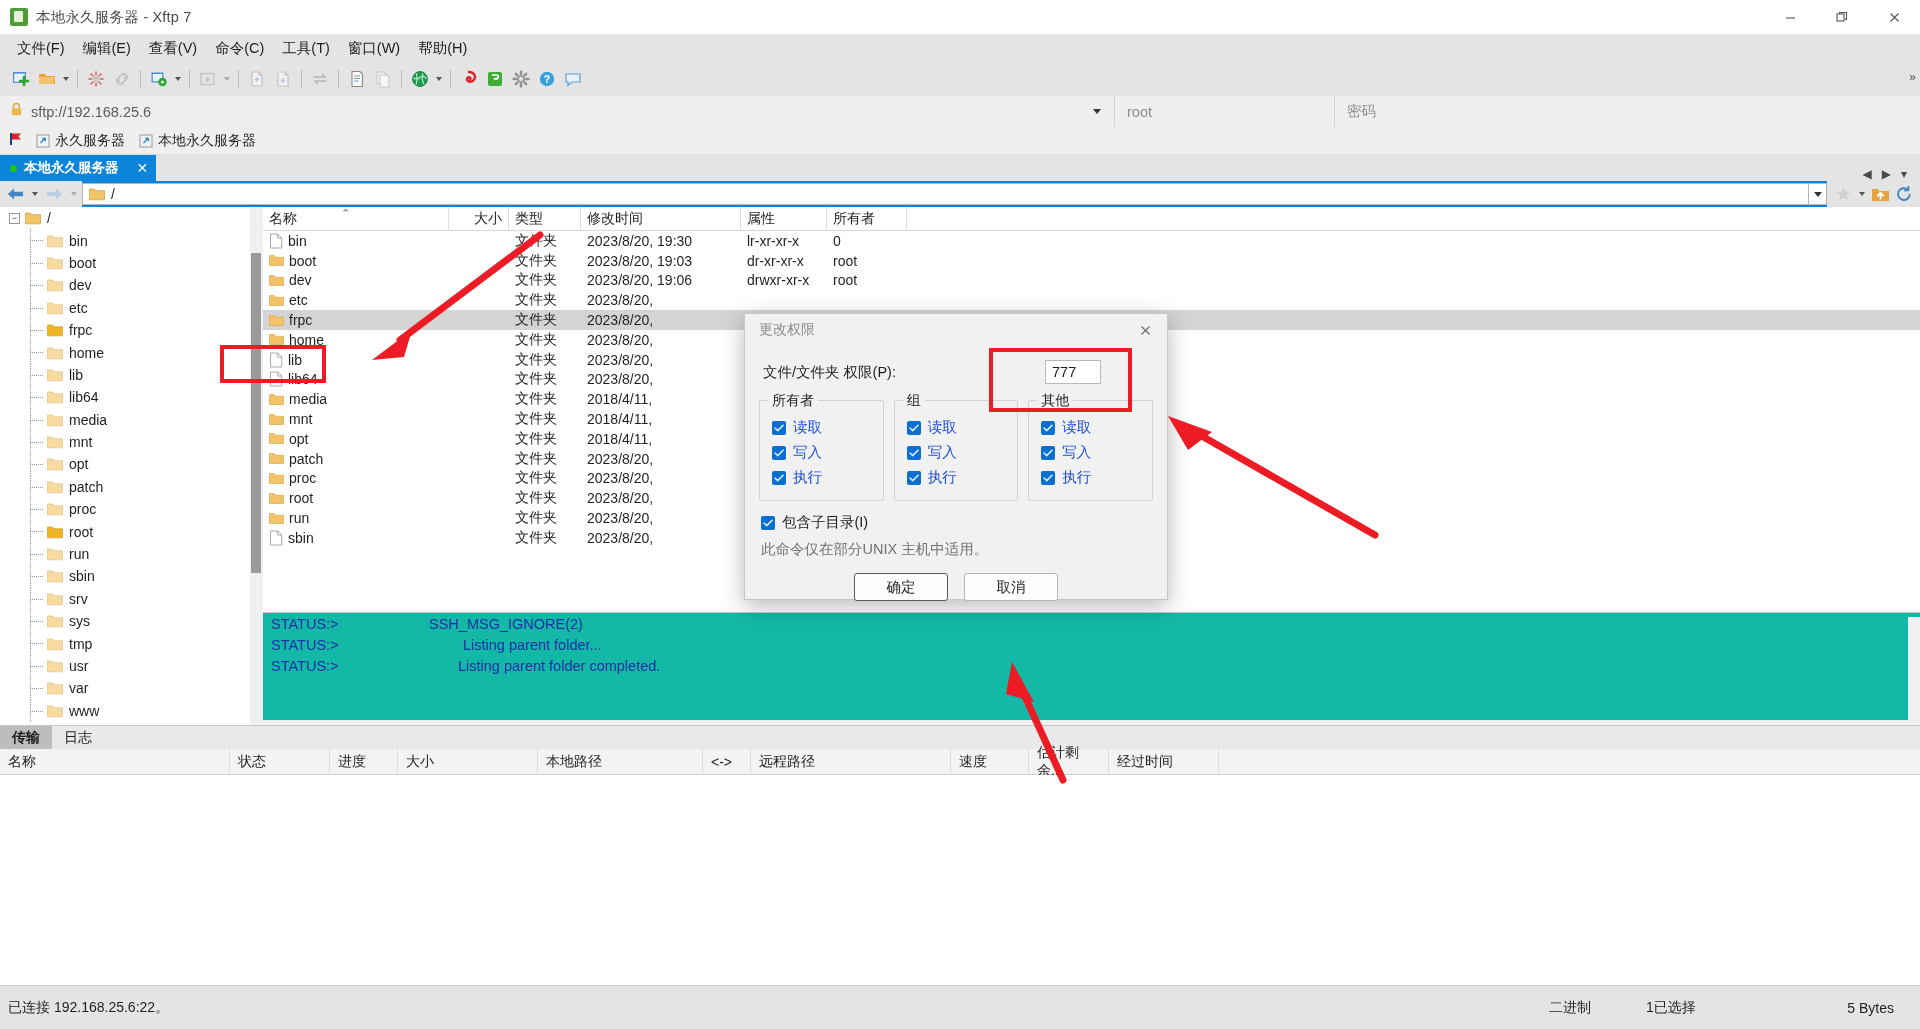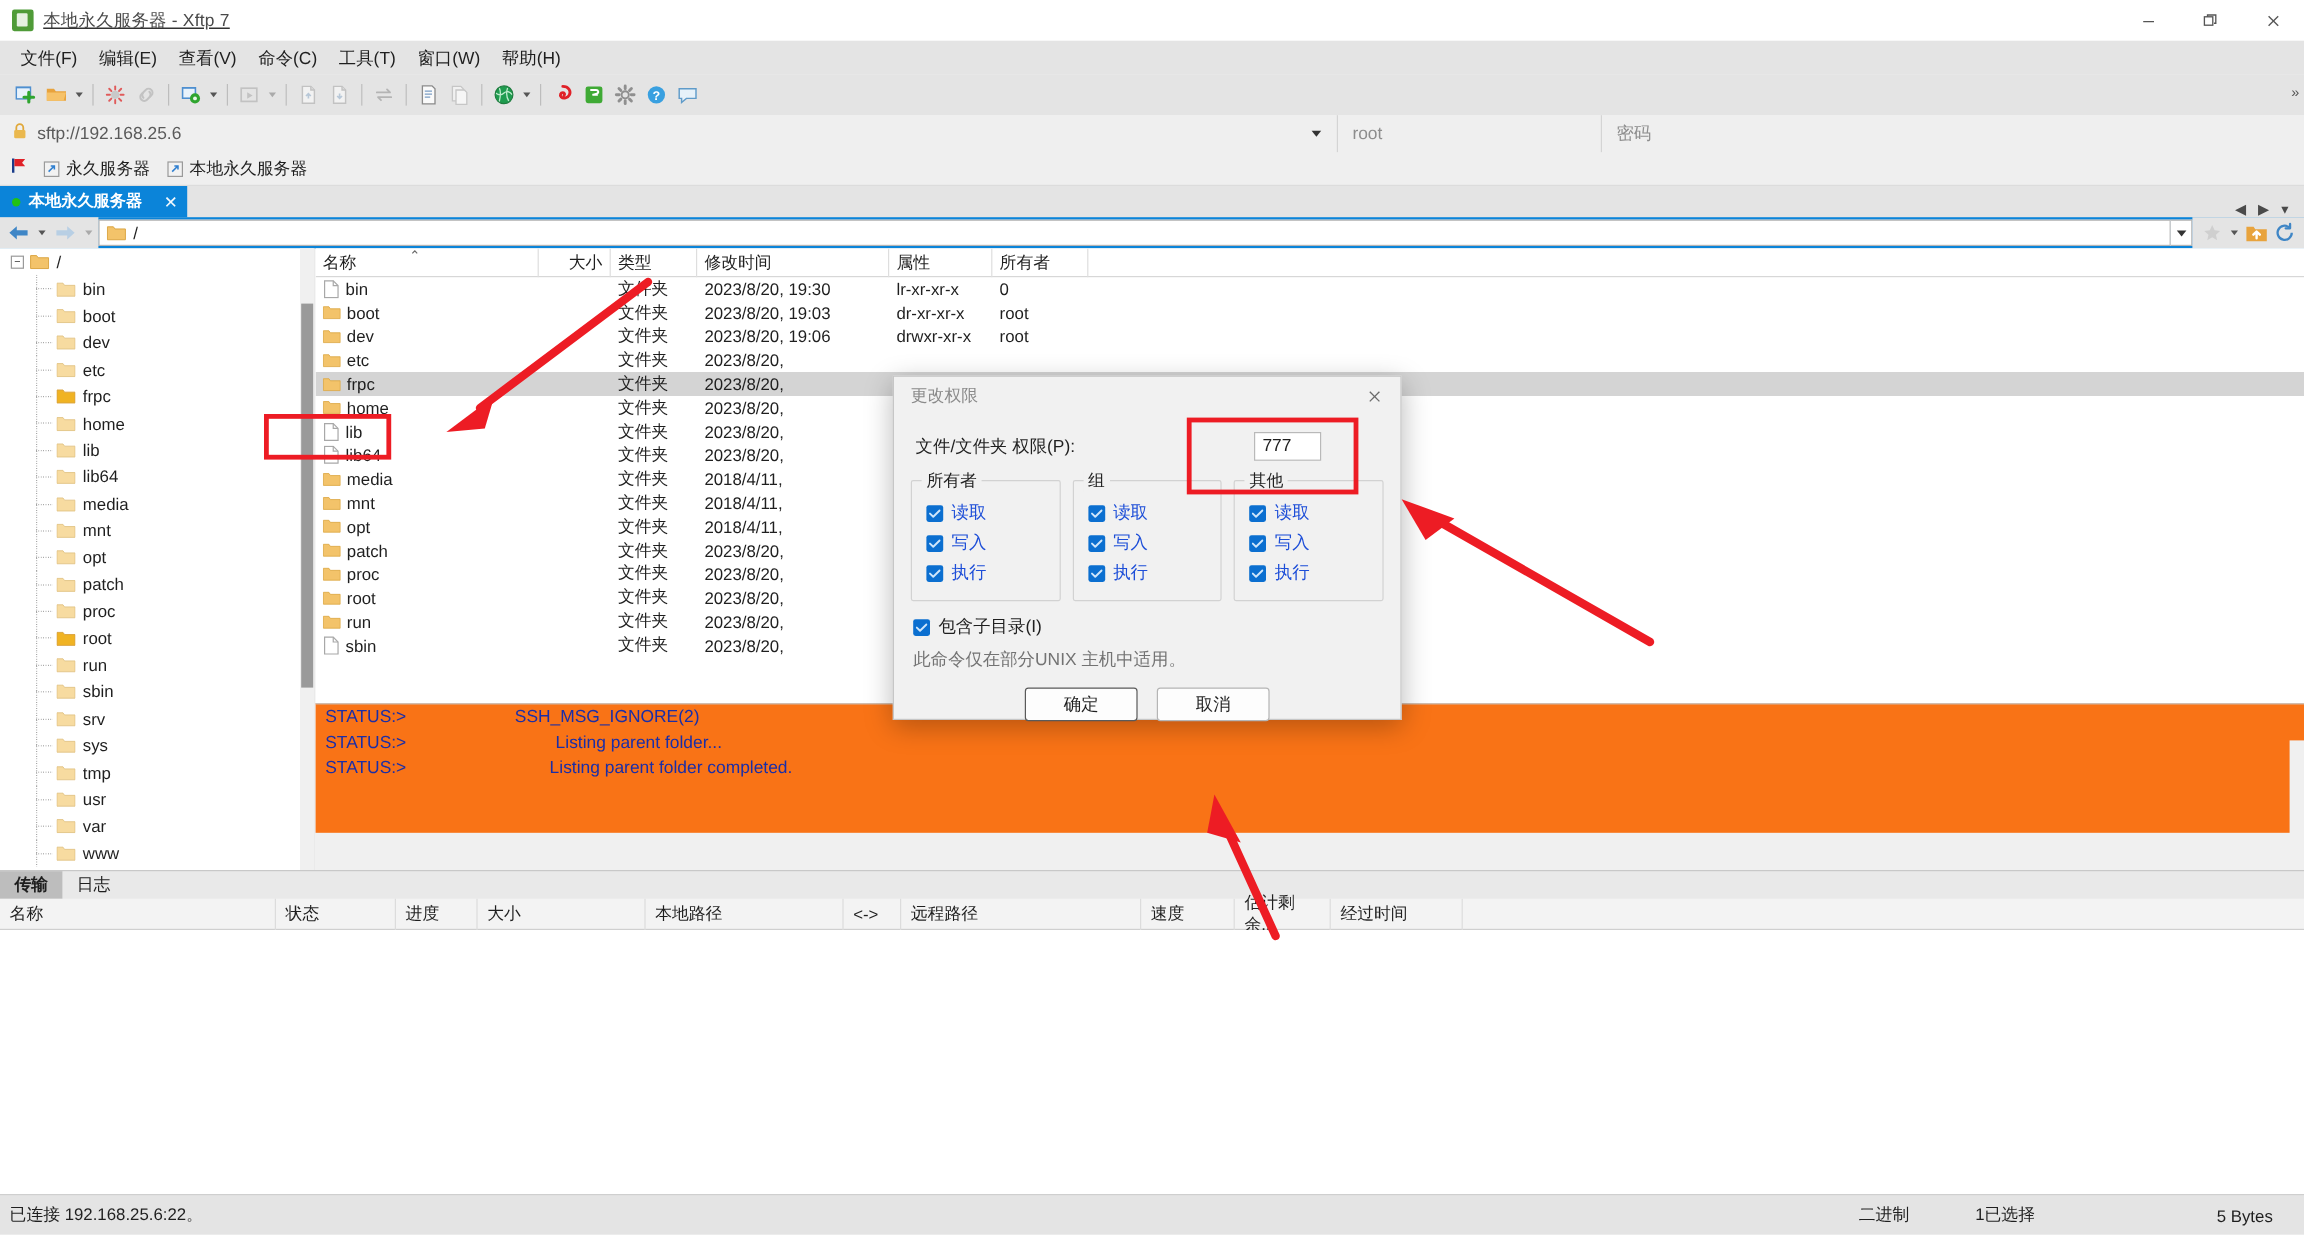--- a/index.html
+++ b/index.html
@@ -9,21 +9,21 @@
     overflow: hidden;
     font-family: "Liberation Sans", sans-serif;
     background: #ffffff;
     -webkit-font-smoothing: antialiased;
   }
   #app { position: relative; width: 1920px; height: 1029px; background: #f0f0f0; }
 
   
   .titlebar {
     position: absolute; left: 0; top: 0; width: 1920px; height: 34px;
-    background: #ffffff; display: flex; align-items: center; text-decoration: underline;
+    background: #ffffff; display: flex; align-items: center;
   }
   .title-icon {
     width: 18px; height: 18px; margin-left: 10px; margin-right: 8px;
     border-radius: 2px; background: #4f9b38; position: relative; flex: none;
   }
   .title-icon::after {
     content: ""; position: absolute; left: 4px; top: 3px; width: 9px; height: 11px;
     background: #fff; border-radius: 1px; opacity: .85;
   }
   .title-text { font-size: 14.5px; color: #4a4a4a; letter-spacing: .2px; }
@@ -175,22 +175,22 @@
   .lp-row.sel { background: #d4d4d4; }
   .lp-row .c { padding: 0 6px; overflow: hidden; white-space: nowrap; display: flex; align-items: center; }
   .lp-row .c.name .fi { margin-right: 5px; flex: none; display: flex; }
 
   
   .w-name { width: 186px; } .w-size { width: 60px; } .w-type { width: 72px; text-align: center; }
   .w-mtime { width: 160px; } .w-attr { width: 86px; } .w-owner { width: 80px; }
 
   
   .log-pane {
-    position: absolute; left: 263px; top: 586px; right: 0; height: 108px;
-    background: #f97316; border-top: 1px solid #c8c8c8; overflow: hidden;
+    position: absolute; left: 263px; top: 612px; right: 0; height: 108px;
+    background: #14b8a6; border-top: 1px solid #c8c8c8; overflow: hidden;
   }
   .log-row { display: flex; height: 21px; align-items: center; font-size: 14.5px; color: #1a2ea8; }
   .log-tag { width: 100px; padding-left: 8px; flex: none; }
   .log-msg { white-space: nowrap; }
   .log-scroll { position: absolute; right: 0; top: 617px; width: 12px; height: 108px; background: #f0f0f0; }
 
   
   .bottom-tabs {
     position: absolute; left: 0; top: 725px; width: 1920px; height: 24px;
     background: #e9e9e9; display: flex; align-items: stretch; border-top: 1px solid #c8c8c8;
@@ -203,21 +203,21 @@
   .xfer-head {
     position: absolute; left: 0; top: 749px; width: 1920px; height: 26px;
     background: #f3f3f3; border-bottom: 1px solid #cfcfcf; display: flex; align-items: center;
     font-size: 14px; color: #1f1f1f;
   }
   .xfer-head .xc { height: 26px; display: flex; align-items: center; padding: 0 8px; border-right: 1px solid #dcdcdc; }
   .xfer-body { position: absolute; left: 0; top: 775px; width: 1920px; height: 228px; background: #fff; }
 
   
   .statusbar {
-    position: absolute; left: 0; bottom: 0; width: 1920px; height: 34px;
+    position: absolute; left: 0; bottom: 0; width: 1920px; height: 44px;
     background: #e4e4e4; border-top: 1px solid #cfcfcf; display: flex; align-items: center;
     font-size: 14px; color: #1f1f1f;
   }
   .sb-left { padding-left: 8px; }
   .sb-right { margin-left: auto; display: flex; align-items: center; }
   .sb-cell { padding: 0 16px; }
   .sb-cell.bin { width: 120px; text-align: center; }
   .sb-cell.sel { width: 170px; }
   .sb-cell.bytes { width: 120px; text-align: right; padding-right: 26px; }
 

